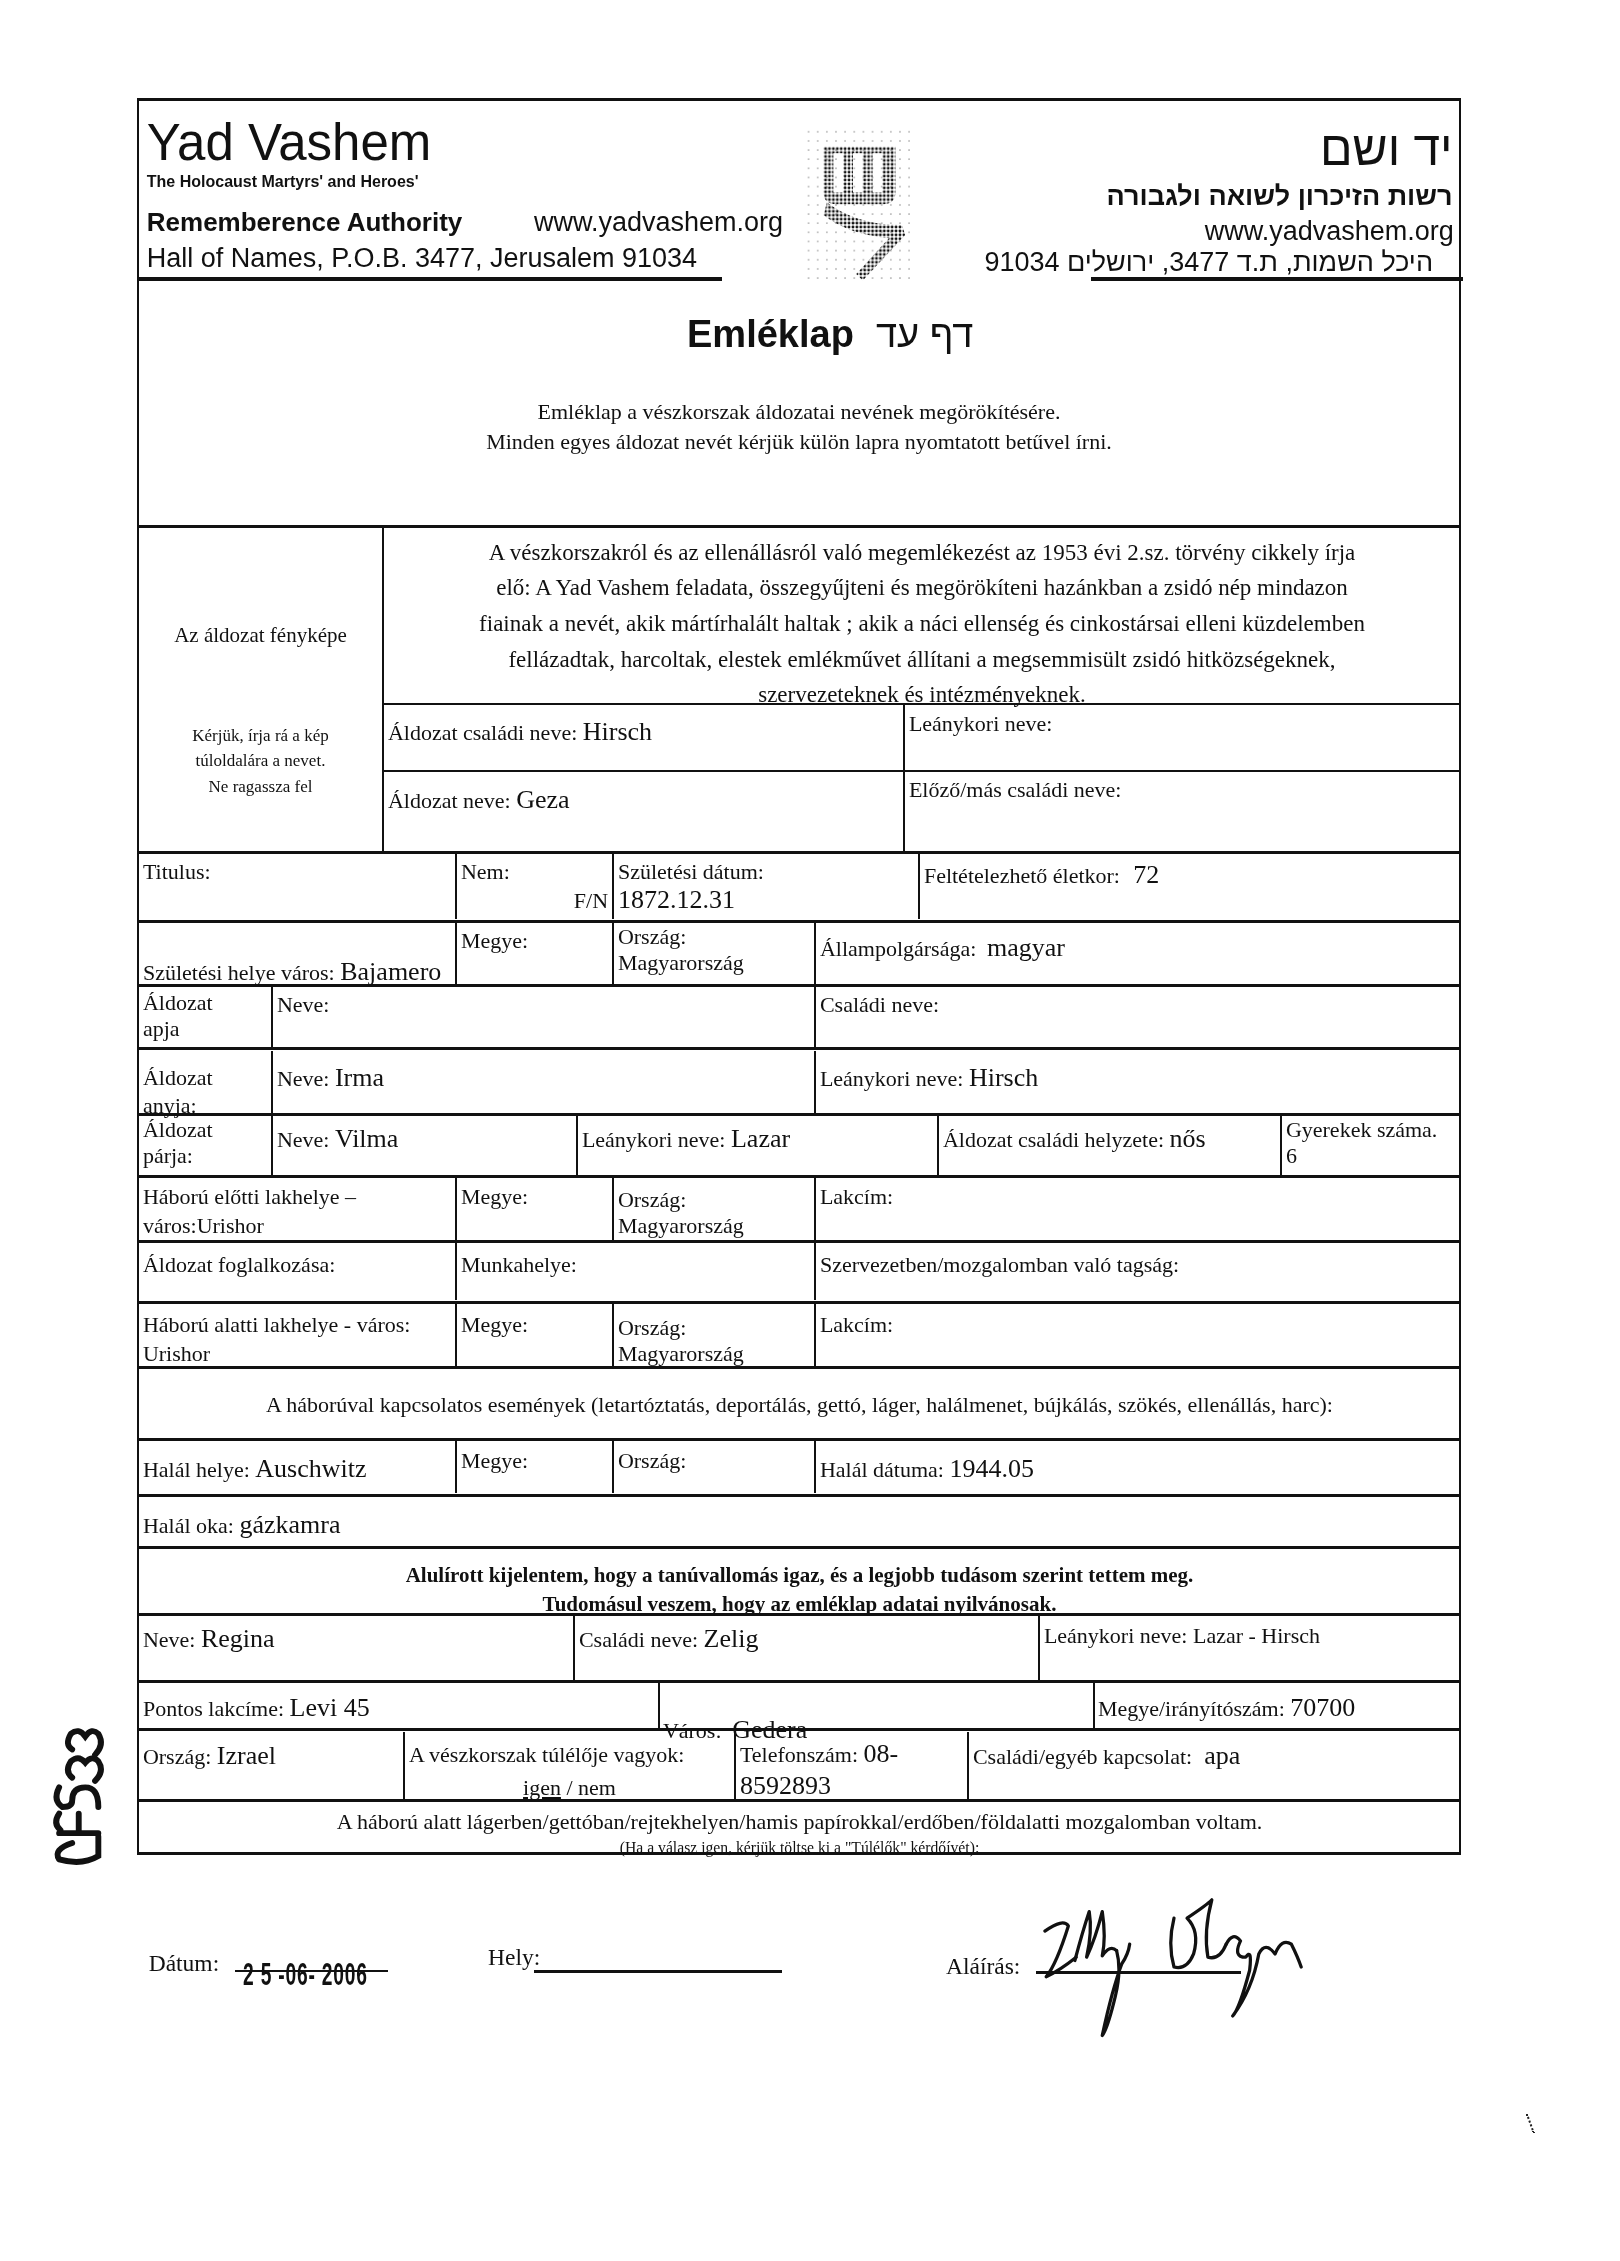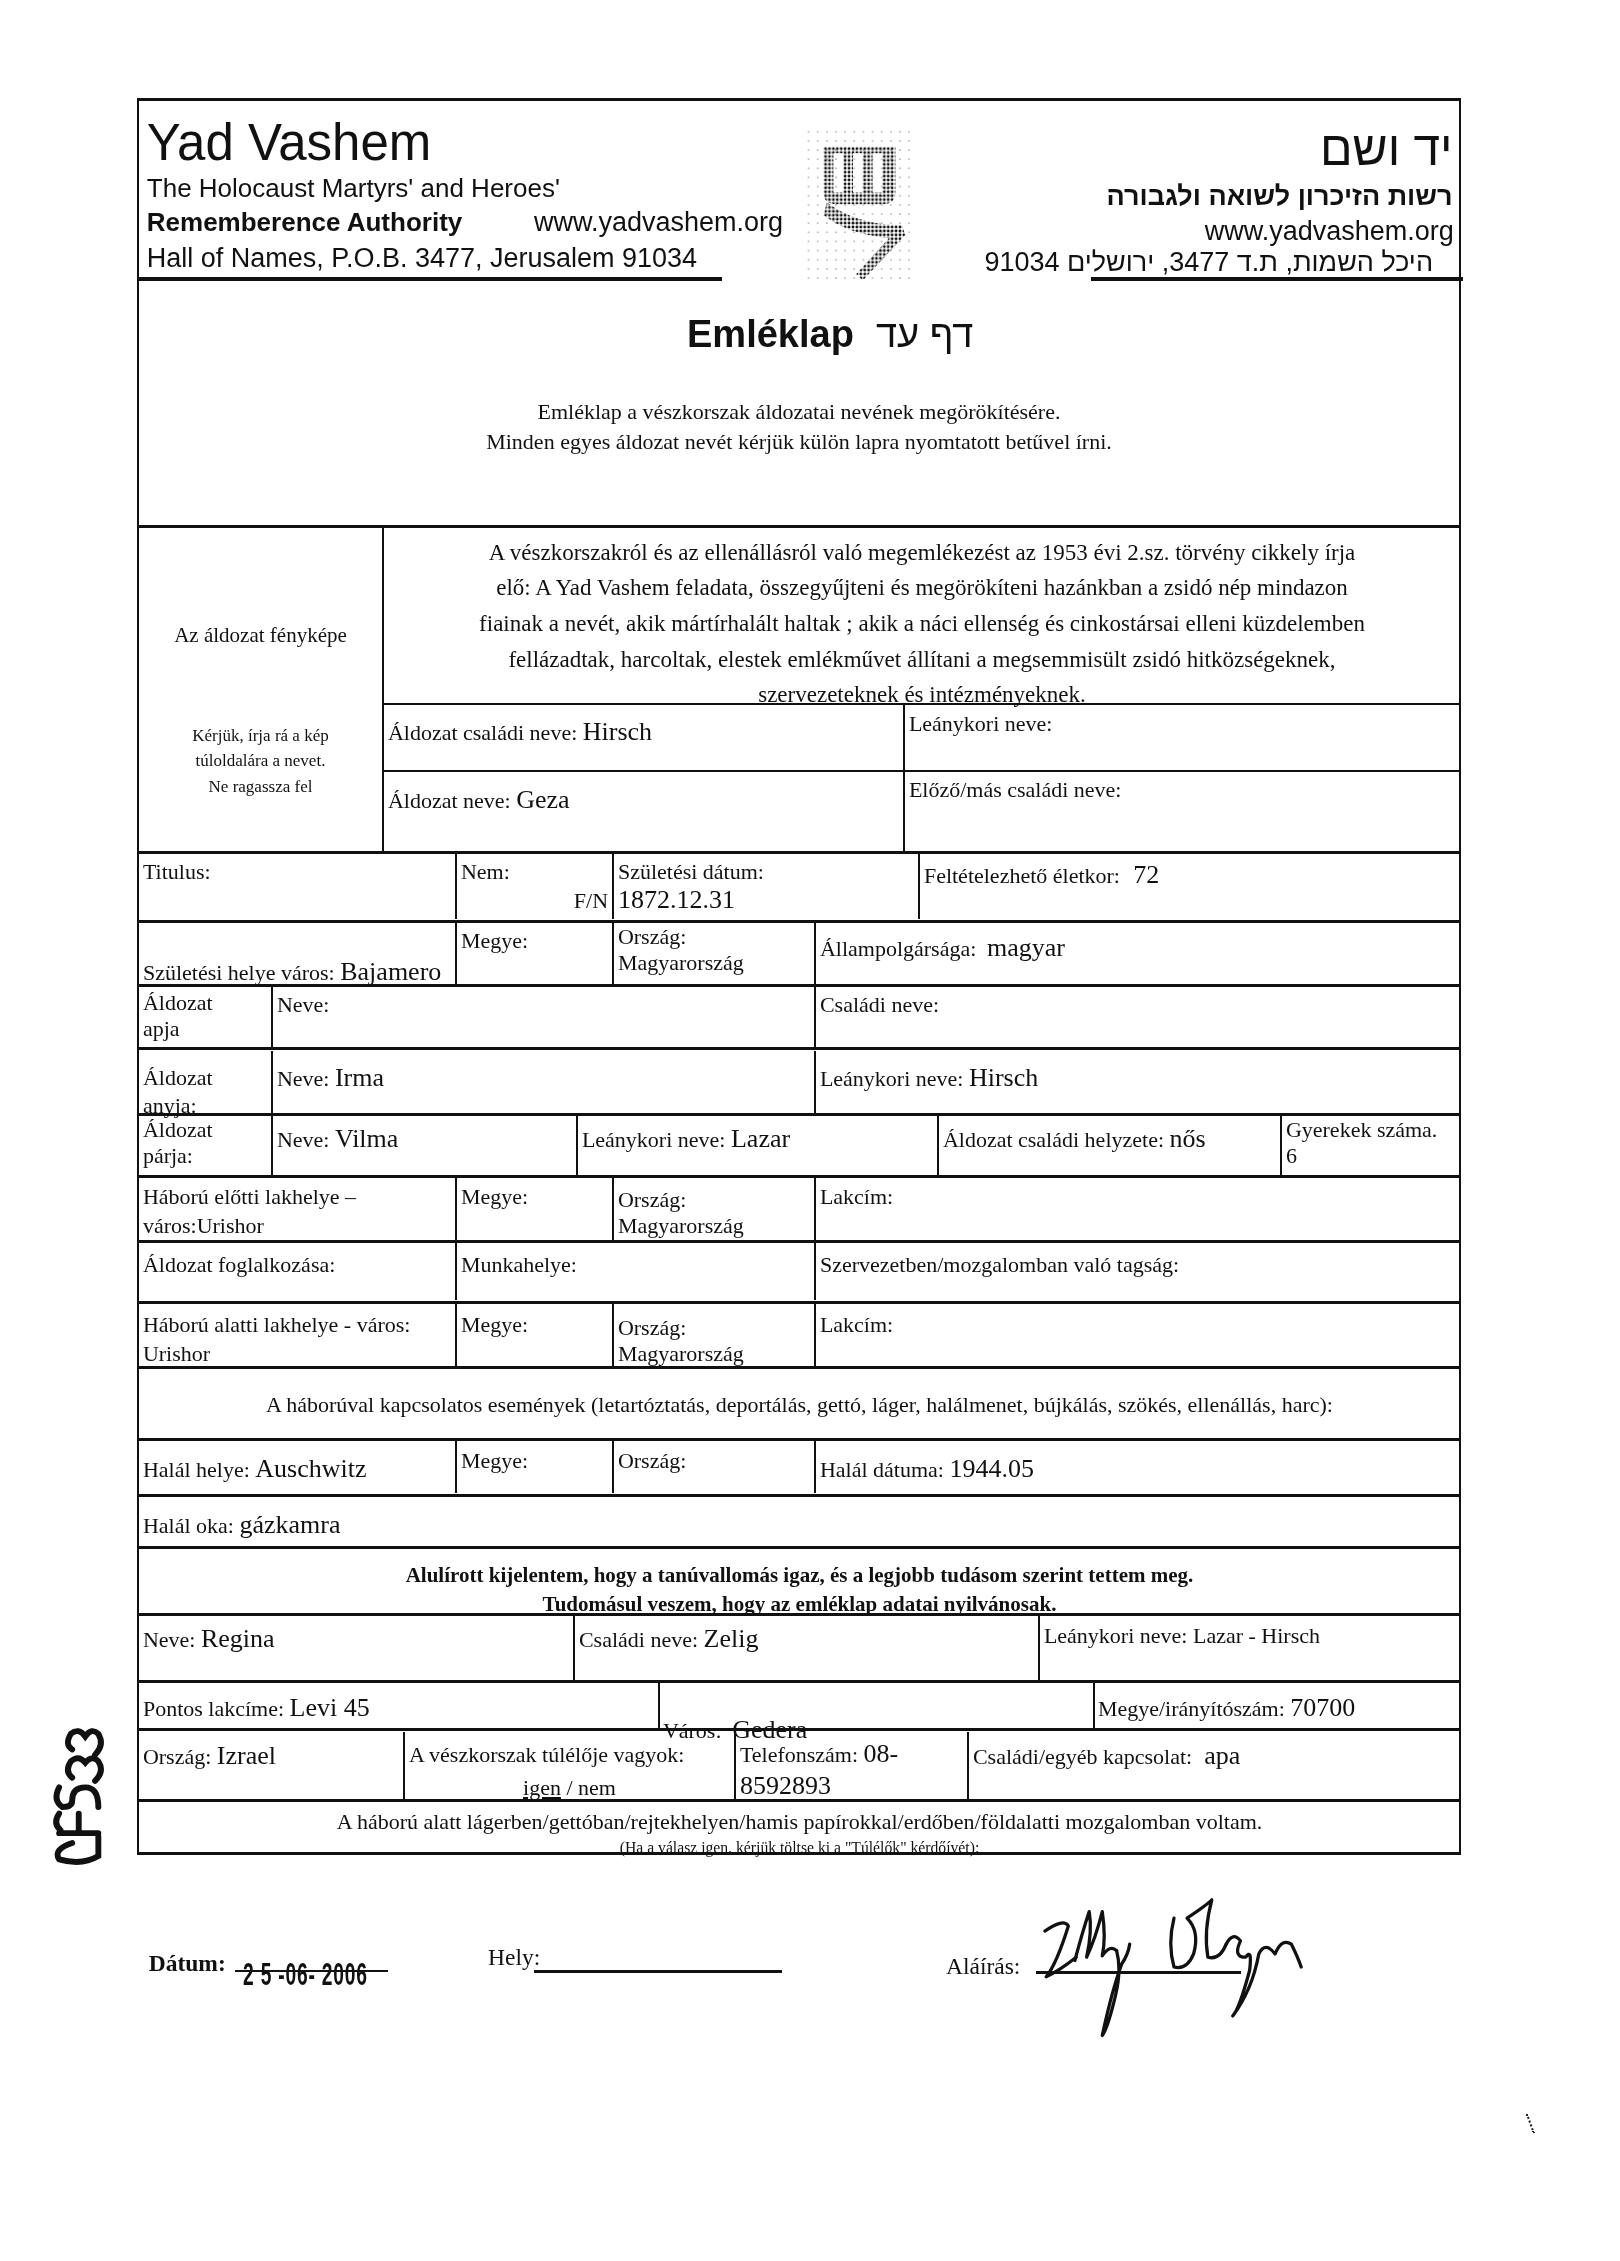--- a/index.html
+++ b/index.html
@@ -4,21 +4,21 @@
 <style>
   html, body { margin:0; padding:0; background:#ffffff; }
   body { width:1620px; height:2261px; position:relative; overflow:hidden; color:#111; }
   .abs { position:absolute; }
   .serif { font-family:"Liberation Serif","DejaVu Serif",serif; }
   .sans { font-family:"Liberation Sans","DejaVu Sans",sans-serif; }
 
   
   #header { left:137px; top:98px; width:1324px; height:183px; border-top:3.9px solid #111; border-left:2px solid #111; border-right:2px solid #111; box-sizing:border-box; }
   #hdr-en-title { left:7.8px; top:11.7px; font-size:51px; font-weight:400; letter-spacing:0px; }
-  #hdr-en-l1 { left:7.8px; top:72px; font-size:26px; font-weight:400; }
+  #hdr-en-l1 { left:7.8px; top:72px; font-size:16px; font-weight:700; }
   #hdr-en-l2 { left:7.8px; top:106px; font-size:26px; font-weight:700; }
   #hdr-en-url { left:395px; top:106px; font-size:27px; }
   #hdr-en-addr { left:7.8px; top:142px; font-size:27px;text-align:center; }
   #hdr-en-rule { left:0px; top:176px; width:583px; height:3.9px; background:#111; }
   #hdr-he-title { right:6.5px; top:19.6px; font-size:48px; direction:rtl; }
   #hdr-he-l1 { right:6.5px; top:80px; font-size:27px; font-weight:700; direction:rtl; }
   #hdr-he-url { right:5.2px; top:115px; font-size:27px; }
   #hdr-he-addr { right:26px; top:146px; font-size:27px; direction:rtl; }
   #hdr-he-rule { left:952px; top:176px; width:372px; height:3.9px; background:#111; }
   #logo { left:665px; top:26px; width:111px; height:157px; }
@@ -388,21 +388,21 @@
     <path d="M20 230 Q55 240 80 225 L80 195 M20 230 Q10 215 40 205"></path>
     <path d="M20 190 L80 190 M50 190 L50 160 M20 160 Q10 175 22 185"></path>
     <path d="M80 150 Q80 120 60 120 Q40 120 40 140 Q40 150 25 150 Q10 140 20 120"></path>
     <path d="M75 110 Q90 95 80 80 Q70 70 60 82 Q50 70 38 80 Q28 95 40 105"></path>
     <path d="M75 70 Q90 55 80 38 Q70 28 60 42 Q50 28 38 38 Q28 55 40 62"></path>
   </g>
   <text x="0" y="0" font-size="1" fill="none">47533</text>
 </svg>
 
 <div id="footer" class="abs serif">
-  <div class="abs footer-lbl" style="left:11.7px; top:91px;font-weight:bold;">Dátum:</div>
+  <div class="abs footer-lbl" style="left:11.7px; top:91px;">Dátum:</div>
   <div class="line" style="left:98px; top:111px; width:153px; height:2px;"></div>
   <div id="stamp" class="abs sans" style="left:106px; top:98px;">2 5 -06- 2006</div>
 
   <div class="abs footer-lbl" style="left:351px; top:85px;">Hely:</div>
   <div class="line" style="left:397px; top:111px; width:248px;"></div>
 
   <div class="abs footer-lbl" style="left:809px; top:94px;">Aláírás:</div>
   <div class="line" style="left:899px; top:112px; width:205px;"></div>
 
   <svg class="abs" style="left:900px; top:33px; width:274px; height:150px;" viewBox="0 0 420 230">

